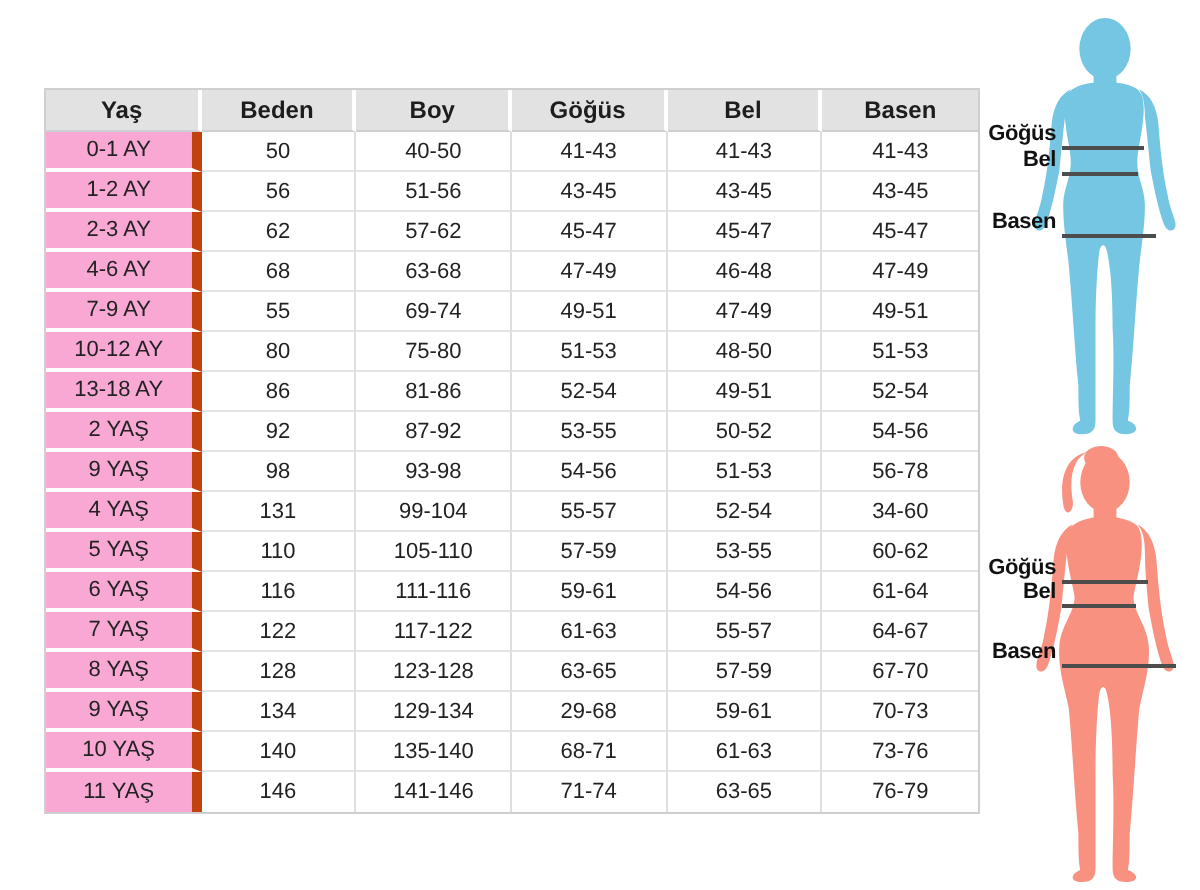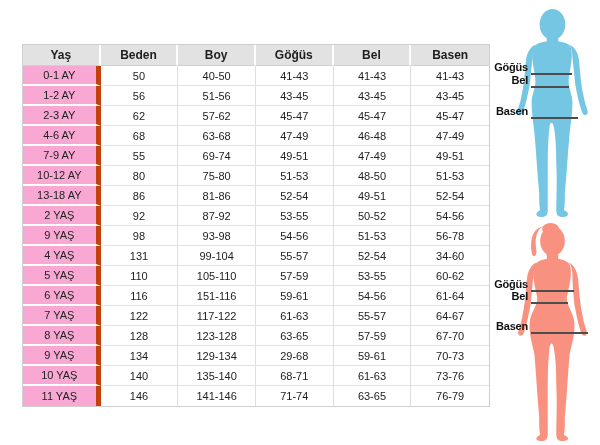--- a/index.html
+++ b/index.html
@@ -150,21 +150,21 @@
         <td class="agecell">5 YAŞ</td>
         <td>110</td>
         <td>105-110</td>
         <td>57-59</td>
         <td>53-55</td>
         <td>60-62</td>
       </tr>
       <tr>
         <td class="agecell">6 YAŞ</td>
         <td>116</td>
-        <td>151-116</td>
+        <td>111-116</td>
         <td>59-61</td>
         <td>54-56</td>
         <td>61-64</td>
       </tr>
       <tr>
         <td class="agecell">7 YAŞ</td>
         <td>122</td>
         <td>117-122</td>
         <td>61-63</td>
         <td>55-57</td>

